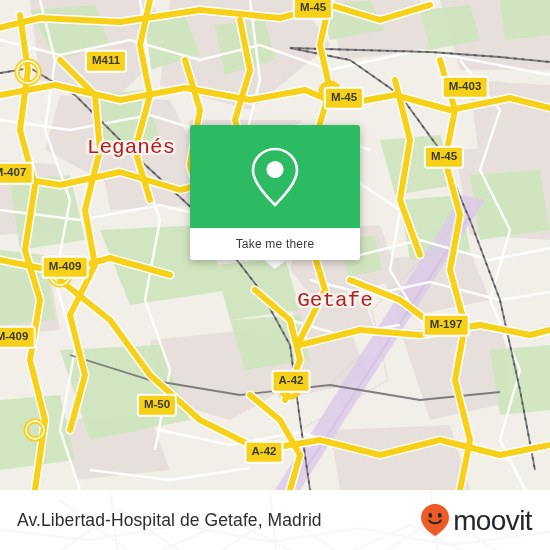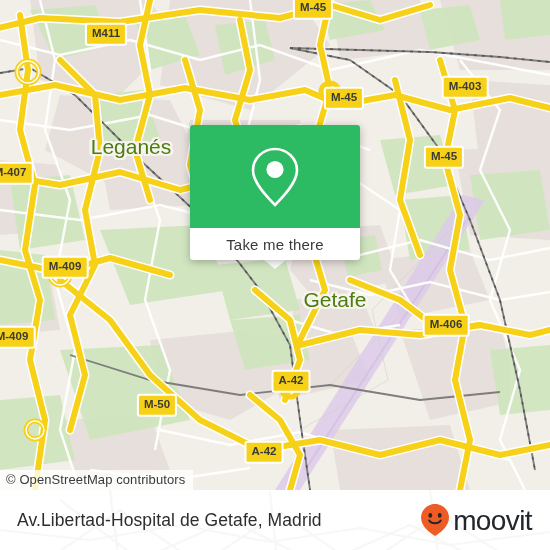--- a/index.html
+++ b/index.html
@@ -41,48 +41,49 @@
     white-space:nowrap;
     box-sizing:border-box;
     z-index:22;
     transform:translate(-50%,-50%);
   }
 
   
   .city{
     position:absolute;
     transform:translate(-50%,-50%);
-    color:#4d7c0f;
+    color:#b91c1c;
     font-size:21px;
     white-space:nowrap;
     z-index:24;
     text-shadow:
       -2px 0 #f6f4ef, 2px 0 #f6f4ef, 0 -2px #f6f4ef, 0 2px #f6f4ef,
       -2px -2px #f6f4ef, 2px -2px #f6f4ef, -2px 2px #f6f4ef, 2px 2px #f6f4ef,
       -3px 0 #f6f4ef, 3px 0 #f6f4ef;
+    font-family: Liberation Mono, monospace;
   }
 
   
   .card{
     position:absolute;left:190px;top:125px;width:170px;
     z-index:60;
     filter:drop-shadow(0 2px 4px rgba(0,0,0,0.28));
   }
   .card-top{
     height:103px;background:#2cba62;
     border-radius:3px 3px 0 0;
     display:flex;align-items:center;justify-content:center;
   }
   .card-bottom{
     height:32px;background:#ffffff;
     border-radius:0 0 3px 3px;
     display:flex;align-items:center;justify-content:center;
   }
   .card-bottom span{
-    font-size:15px;color:#3a3a3a;letter-spacing:.2px;
+    font-size:12px;color:#3a3a3a;letter-spacing:.2px;
   }
   .card-tail{
     position:absolute;left:50%;top:260px;
     transform:translateX(-50%);
     width:0;height:0;
     border-left:11px solid transparent;
     border-right:11px solid transparent;
     border-top:9px solid #ffffff;
     z-index:59;
   }
@@ -252,38 +253,37 @@
           <circle cx="290" cy="388" r="9"></circle>
         </g>
         <g stroke="#ffffff" stroke-width="1.4" fill="none">
           <circle cx="28" cy="72" r="11"></circle>
           <circle cx="60" cy="275" r="10"></circle>
           <circle cx="35" cy="430" r="9"></circle>
         </g>
       </g>
     </svg>
 
-    <div class="shield" style="left:106px;top:34px;">M411</div>
+    <div class="shield" style="left:106px;top:61px;">M411</div>
     <div class="shield" style="left:313px;top:8px;">M-45</div>
     <div class="shield" style="left:344px;top:98px;">M-45</div>
     <div class="shield" style="left:444px;top:87px;margin-left:21px;">M-403</div>
     <div class="shield" style="left:444px;top:157px;">M-45</div>
 
     <div class="shield" style="left:10px;top:173px;">M-407</div>
     <div class="shield" style="left:65px;top:267px;">M-409</div>
     <div class="shield" style="left:12px;top:337px;">M-409</div>
     <div class="shield" style="left:157px;top:405px;">M-50</div>
-    <div class="shield" style="left:446px;top:325px;">M-406</div>
+    <div class="shield" style="left:446px;top:325px;">M-197</div>
     <div class="shield" style="left:291px;top:381px;">A-42</div>
     <div class="shield" style="left:264px;top:452px;">A-42</div>
 
     <div class="city" style="left:131px;top:147px;">Leganés</div>
     <div class="city" style="left:335px;top:300px;">Getafe</div>
 
-    <div class="attrib">© OpenStreetMap contributors</div>
   </div>
 
   <div class="card-tail"></div>
   <div class="card">
     <div class="card-top">
       <svg width="52" height="62" viewBox="0 0 52 62">
         <path d="M26 3 C13.8 3 4 12.6 4 24.3 C4 36.5 17 50 26 59 C35 50 48 36.5 48 24.3 C48 12.6 38.2 3 26 3 Z" fill="none" stroke="#ffffff" stroke-width="2.6"></path>
         <circle cx="26" cy="23.5" r="8.6" fill="#ffffff"></circle>
       </svg>
     </div>

